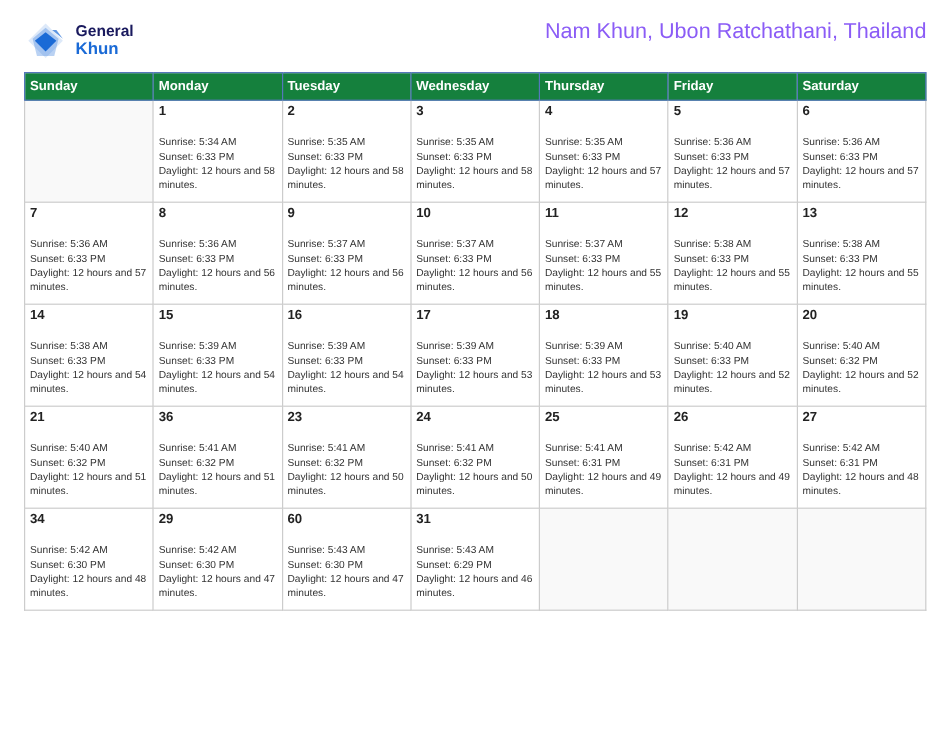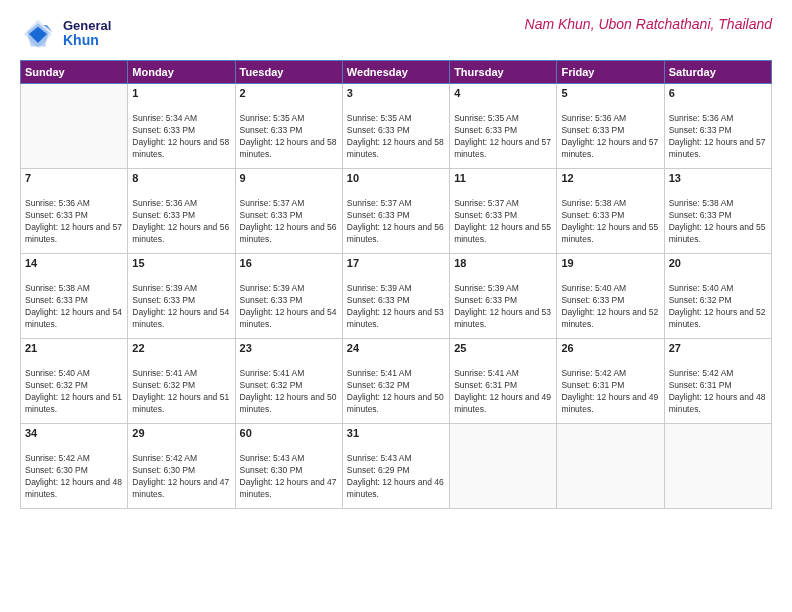--- a/index.html
+++ b/index.html
@@ -42,32 +42,31 @@
     }
     .title-block {
       text-align: right;
     }
     .month-year {
       font-size: 32px;
       font-weight: bold;
       color: #1a1a1a;
     }
     .location {
-      font-size: 14px;
-      color: #be185d;
-      font-style: italic;
+      font-size: 18px;
+      color: #8b5cf6;
     }
     .calendar {
       width: 100%;
       border-collapse: collapse;
       border: 1px solid #bbb;
       table-layout: fixed;
     }
     .calendar thead tr th {
-      background: #701a75;
+      background: #15803d;
       color: #fff;
       font-size: 11px;
       font-weight: bold;
       padding: 5px 4px;
       text-align: left;
       border: 1px solid #5577bb;
     }
     .calendar tbody tr td {
       border: 1px solid #ccc;
       vertical-align: top;
@@ -257,21 +256,21 @@
           </td>
         </tr>
         <tr>
           <td>
             <span class="day-num">21</span>
             <div class="day-info" style="white-space: pre-line;">Sunrise: 5:40 AM
 Sunset: 6:32 PM
 Daylight: 12 hours and 51 minutes.</div>
           </td>
           <td>
-            <span class="day-num">22</span>
+            <span class="day-num">36</span>
             <div class="day-info" style="white-space: pre-line;">Sunrise: 5:41 AM
 Sunset: 6:32 PM
 Daylight: 12 hours and 51 minutes.</div>
           </td>
           <td>
             <span class="day-num">23</span>
             <div class="day-info" style="white-space: pre-line;">Sunrise: 5:41 AM
 Sunset: 6:32 PM
 Daylight: 12 hours and 50 minutes.</div>
           </td>

